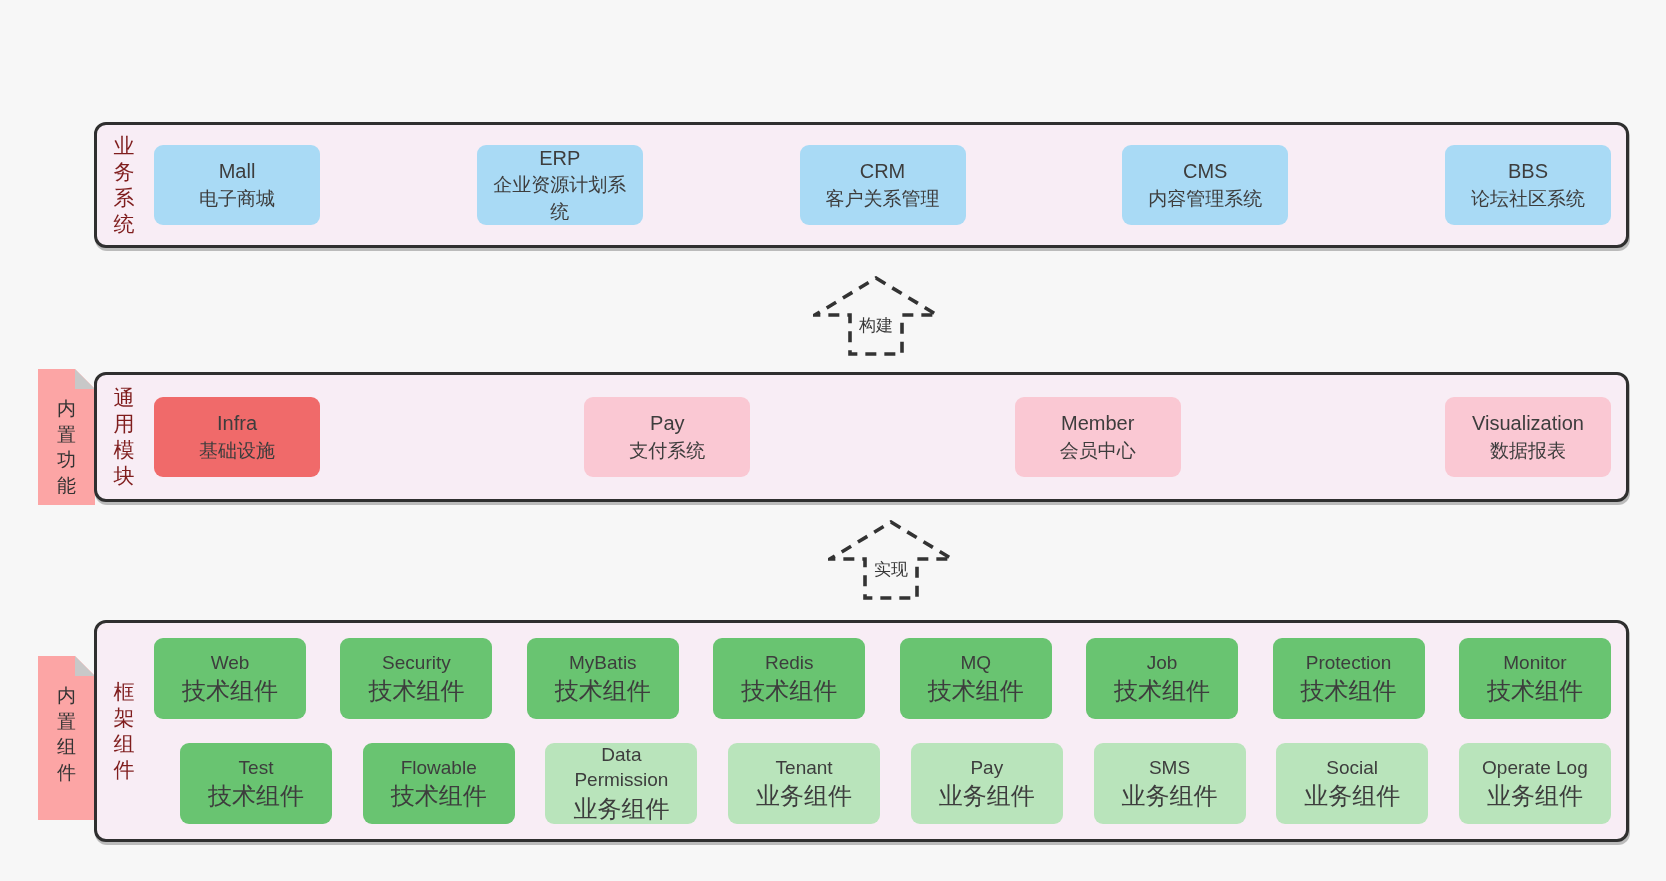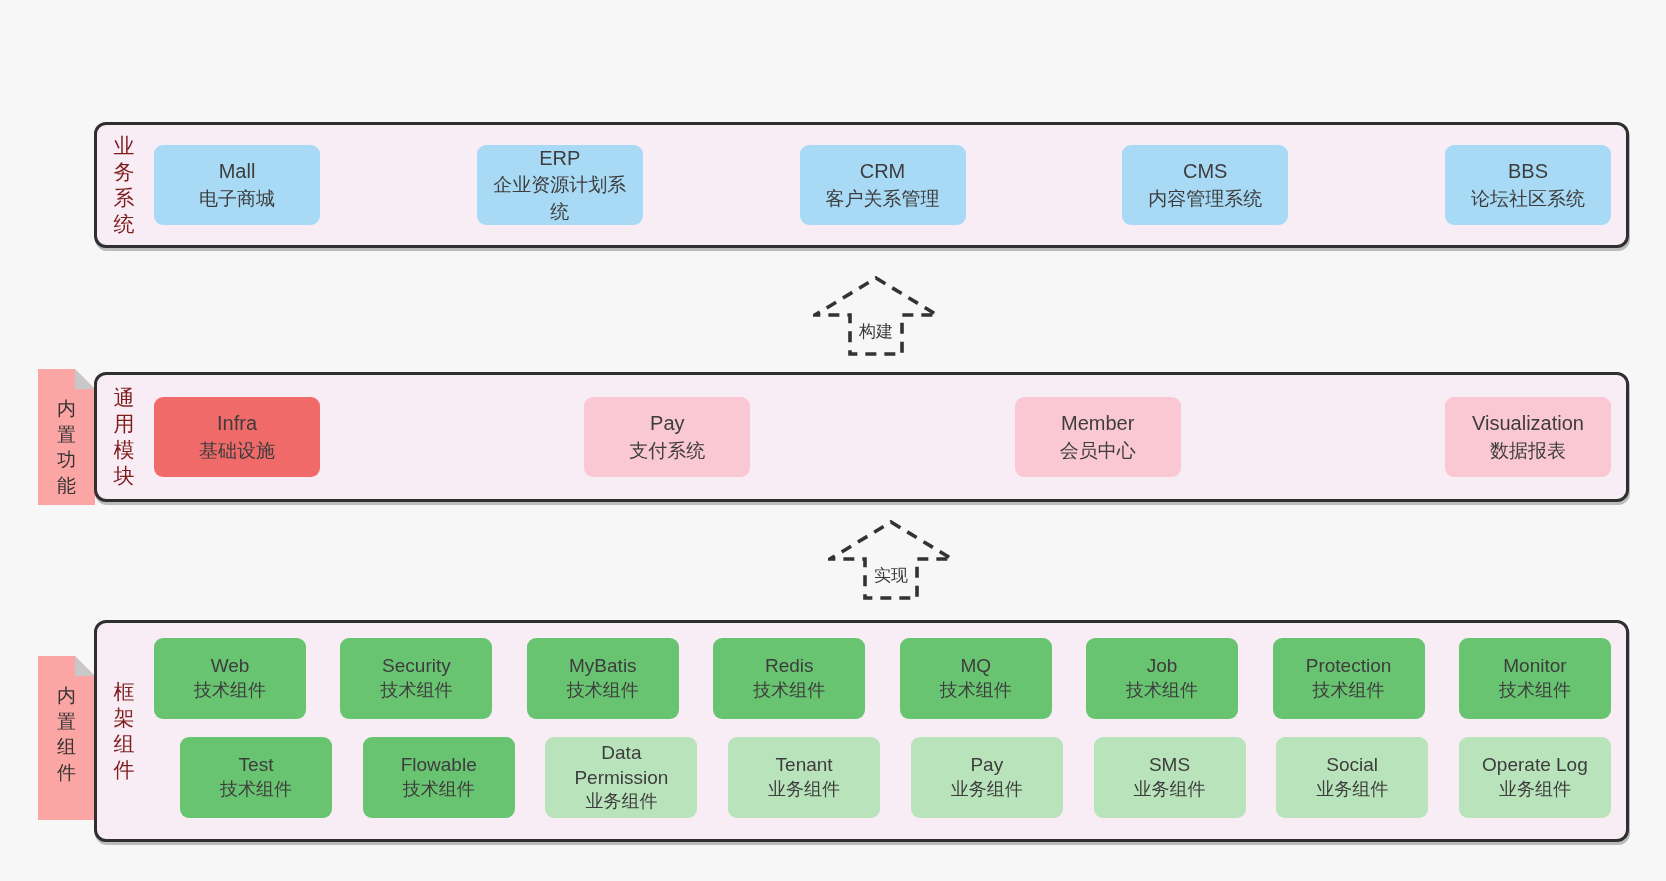--- a/index.html
+++ b/index.html
@@ -24,32 +24,32 @@
     width:26px;text-align:center;font-size:21px;line-height:1.24;
     color:#7f1d1d;word-break:break-all;
   }
   .row{
     position:absolute;left:57px;right:15px;
     display:flex;justify-content:space-between;
   }
   #sec-business .row{top:20px;}
   #sec-modules .row{top:22px;}
   #sec-components .row-0{top:15px;}
-  #sec-components .row-1{top:114px;padding-left:26px;}
+  #sec-components .row-1{top:120px;padding-left:26px;}
 
   .box{
     width:166px;height:80px;border-radius:9px;box-sizing:border-box;
     display:flex;flex-direction:column;align-items:center;justify-content:center;
     text-align:center;line-height:1.42;padding:16px 8px;
   }
   #sec-components .box{width:152px;height:81px;padding:0 18px;line-height:1.3;}
   .box .en{font-size:20px;}
   .box .cn{font-size:19px;}
   #sec-components .box .en{font-size:19px;}
-  #sec-components .box .cn{font-size:18px;}
+  #sec-components .box .cn{font-size:24px;}
 
   .v-blue{background:#a9daf5;}
   .v-red{background:#f06a6a;}
   .v-pink{background:#fac8d3;}
   .v-green{background:#69c471;}
   .v-lightgreen{background:#b9e4bb;}
 
   .note{
     position:absolute;left:38px;width:57px;background:#fca5a5;z-index:1;
     clip-path:polygon(0 0, calc(100% - 20px) 0, 100% 20px, 100% 100%, 0 100%);
@@ -63,21 +63,21 @@
   .note .note-text{
     width:20px;margin:27px auto 0;text-align:center;
     font-size:19px;line-height:1.35;color:#333;word-break:break-all;
   }
 
   .arrow{position:absolute;width:126px;height:80px;z-index:1;}
   #arrow-build{left:813px;top:276px;}
   #arrow-implement{left:828px;top:520px;}
   .arrow svg{display:block;width:126px;height:80px;}
   .arrow-label{
-    position:absolute;left:50%;top:44px;transform:translateX(-50%);
+    position:absolute;left:50%;top:38px;transform:translateX(-50%);
     background:#f7f7f7;font-size:17px;color:#3a3a3a;padding:0 3px;white-space:nowrap;
   }
 </style>
 </head>
 <body>
 
 <div class="note" id="note-modules">
   <div class="fold"></div>
   <div class="note-text">内置功能</div>
 </div>

